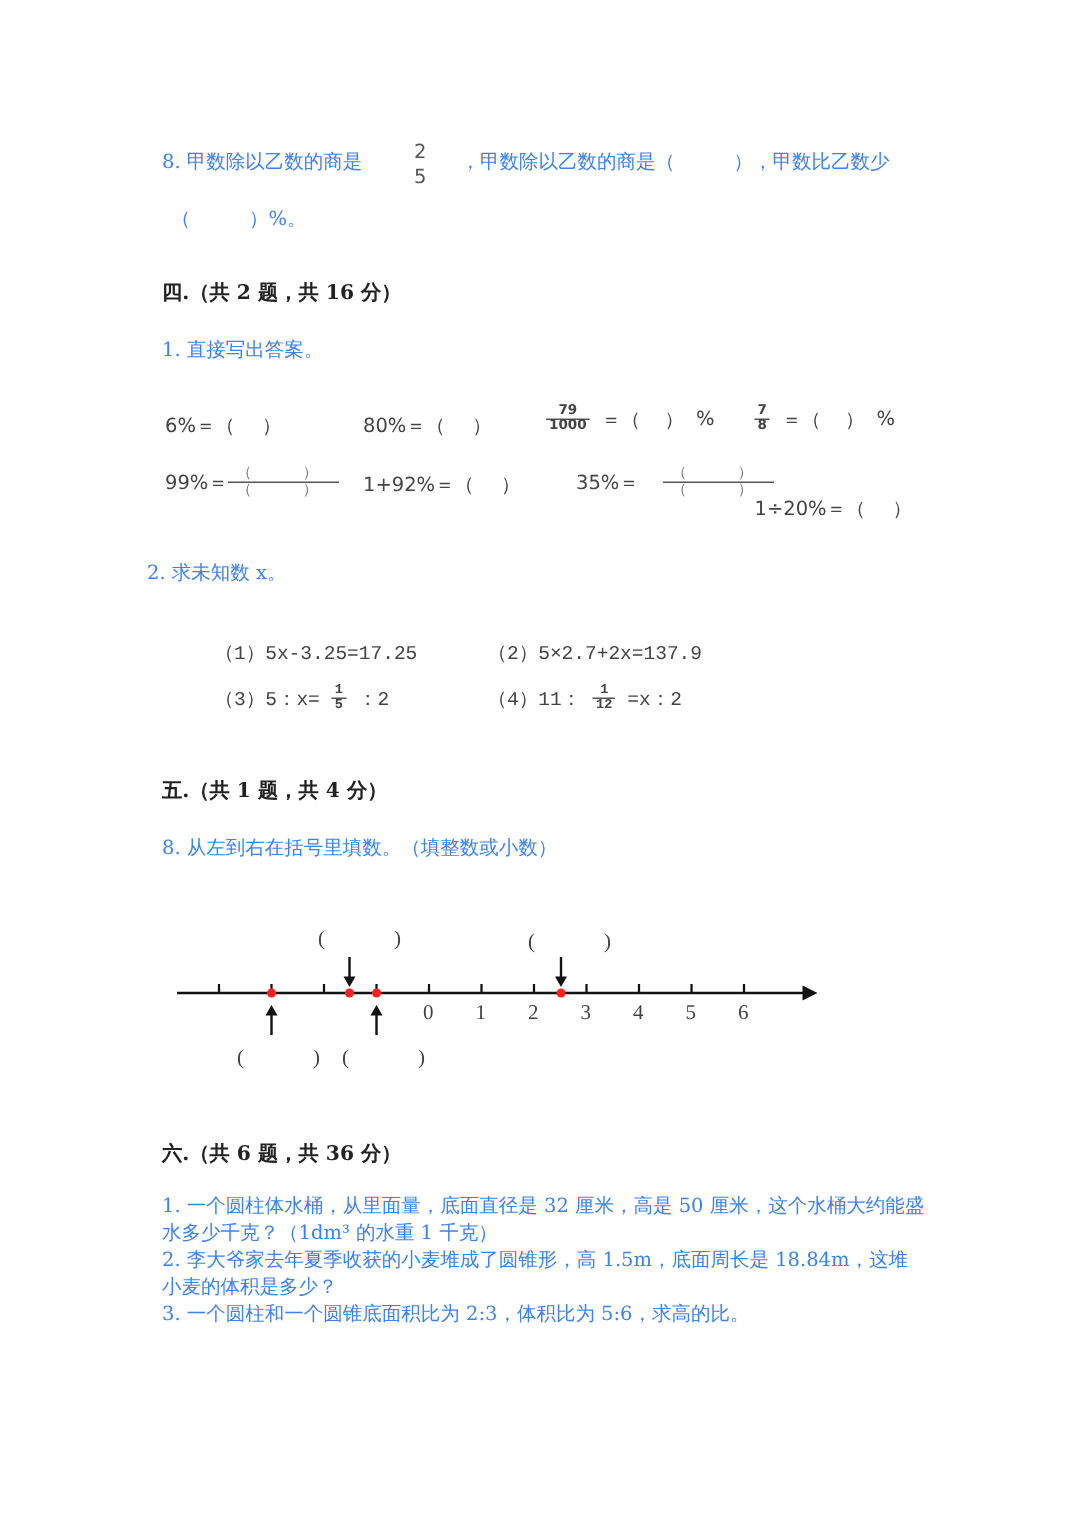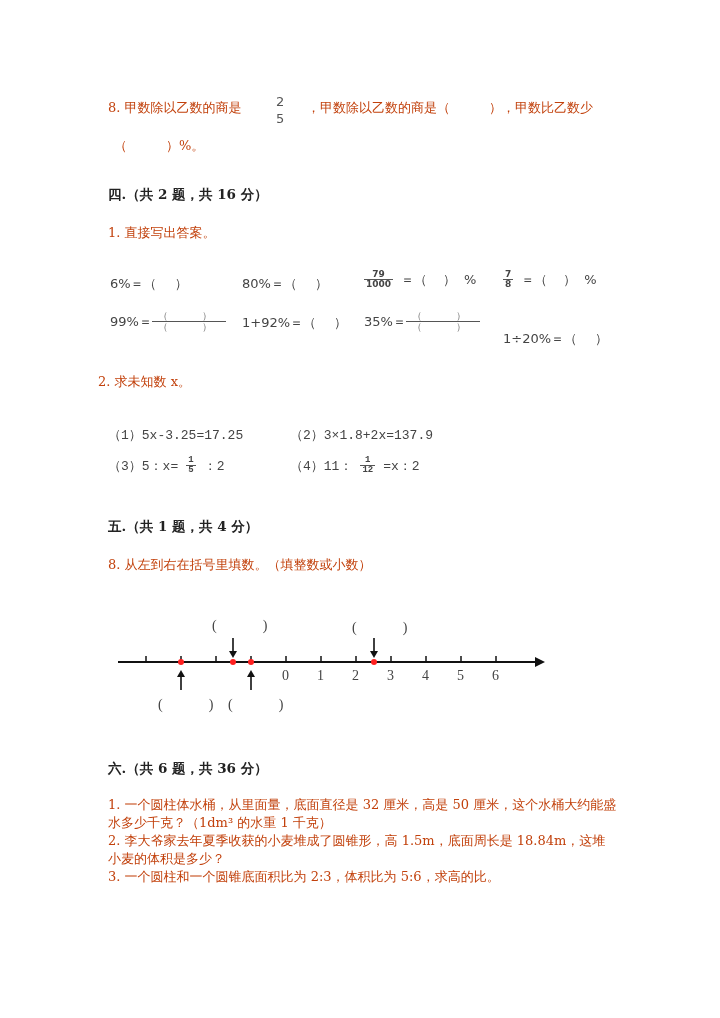--- a/index.html
+++ b/index.html
@@ -1,30 +1,30 @@
 <!DOCTYPE html>
 <html><head>
 <meta charset="utf-8">
 <style>
   html, body { margin: 0; padding: 0; background: #ffffff; }
   body { width: 720px; height: 1018px; position: relative; overflow: hidden;
          font-family: "DejaVu Serif", "Liberation Serif", serif; color: #333; }
   .abs { position: absolute; white-space: nowrap; }
-  .q-text { font-size: 13px; color: #c2410c; }
+  .q-text { font-size: 13px; color: #3b82f6; }
   .sec-title { font-size: 13.5px; font-weight: bold; color: #222; }
   .sans { font-family: "DejaVu Sans", "Liberation Sans", sans-serif; }
   .frac { display: inline-flex; flex-direction: column; align-items: center; vertical-align: middle; line-height: 1; }
   .frac .num { padding: 0 2px; }
   .frac .bar { border-top: 1px solid #555; align-self: stretch; }
   .frac .den { padding: 0 2px; }
   .calc { font-size: 13px; color: #444; font-family: "DejaVu Sans", "Liberation Sans", sans-serif; display: flex; align-items: center; }
   .small-frac { font-size: 9px; font-weight: bold; color: #444; }
   .blank-frac { font-size: 10px; color: #777; }
   .blank-frac .num, .blank-frac .den { letter-spacing: 12px; padding-left: 6px; }
-  .eq { font-size: 13px; color: #444; font-family: "Liberation Mono", "DejaVu Sans Mono", monospace; display: flex; align-items: center; }
+  .eq { font-size: 13px; color: #444; font-family: "Liberation Mono", "DejaVu Sans Mono", monospace; display: flex; align-items: center; margin-left: 35px; }
   .paren-label { font-family: "Liberation Serif", "DejaVu Serif", serif; font-size: 14px; color: #444; }
   .long { white-space: normal; width: 510px; line-height: 18px; }
 </style>
 </head>
 <body>
 
 <div class="abs q-text" style="left:108px; top:99px;">
   <span>8. 甲数除以乙数的商是</span>
 </div>
 <div class="abs q-text sans" style="left:274px; top:95px; font-size:13px; color:#555;">
@@ -73,37 +73,37 @@
   <span class="frac blank-frac">
     <span class="num">（　）</span>
     <span class="bar"></span>
     <span class="den">（　）</span>
   </span>
 </div>
 <div class="abs calc" style="left:242px; top:314px;">
   <span>1+92%＝（</span>
   <span style="margin-left:18px;">）</span>
 </div>
-<div class="abs calc" style="left:364px; top:311px;">
+<div class="abs calc" style="left:384px; top:311px;gap:16px;">
   <span>35%＝</span>
   <span class="frac blank-frac">
     <span class="num">（　）</span>
     <span class="bar"></span>
     <span class="den">（　）</span>
   </span>
 </div>
 <div class="abs calc" style="left:503px; top:330px;align-items:flex-end;">
   <span>1÷20%＝（</span>
   <span style="margin-left:18px;">）</span>
 </div>
 
 <div class="abs q-text" style="left:98px; top:373px;text-align:center;">2. 求未知数 x。</div>
 
 <div class="abs eq" style="left:108px; top:426px;">（1）5x-3.25=17.25</div>
-<div class="abs eq" style="left:290px; top:426px;">（2）3×1.8+2x=137.9</div>
+<div class="abs eq" style="left:290px; top:426px;">（2）5×2.7+2x=137.9</div>
 <div class="abs eq" style="left:108px; top:456px;">
   <span>（3）5：x=</span>
   <span class="frac small-frac" style="margin:0 8px;">
     <span class="num">1</span>
     <span class="bar"></span>
     <span class="den">5</span>
   </span>
   <span>：2</span>
 </div>
 <div class="abs eq" style="left:290px; top:456px;">

